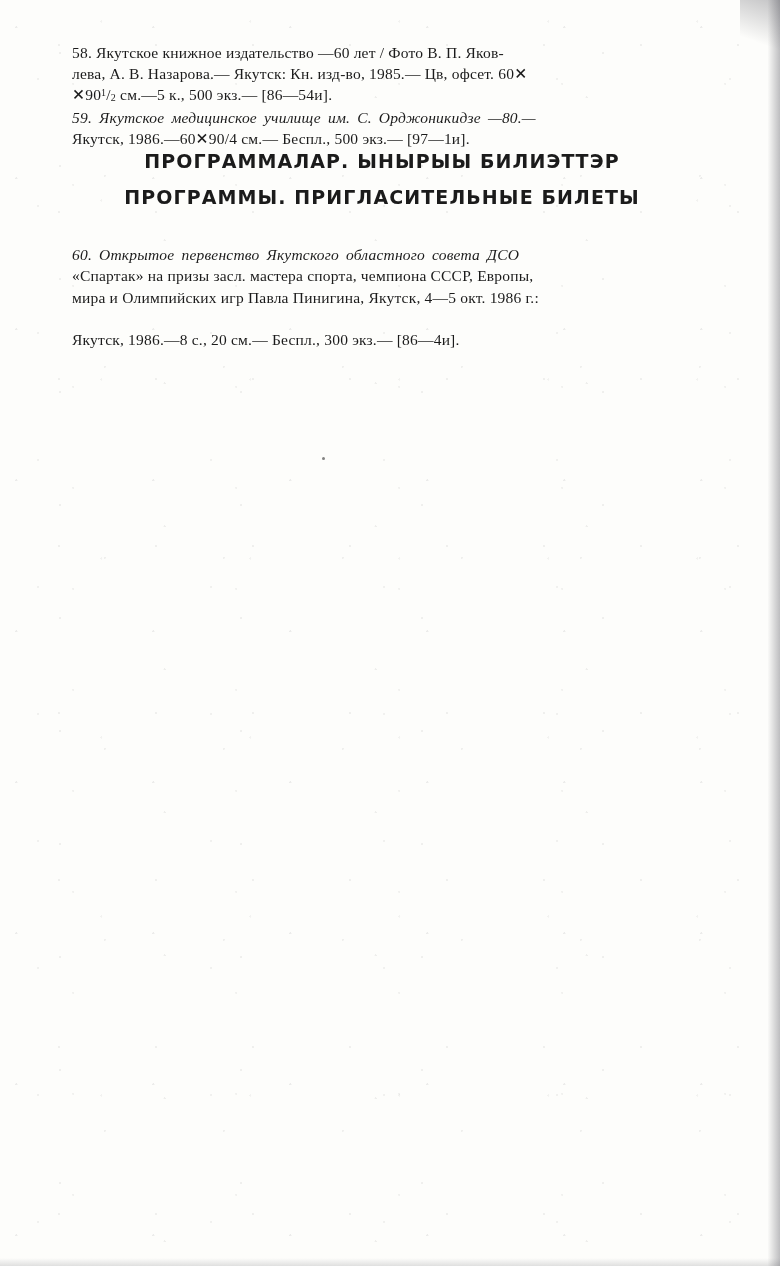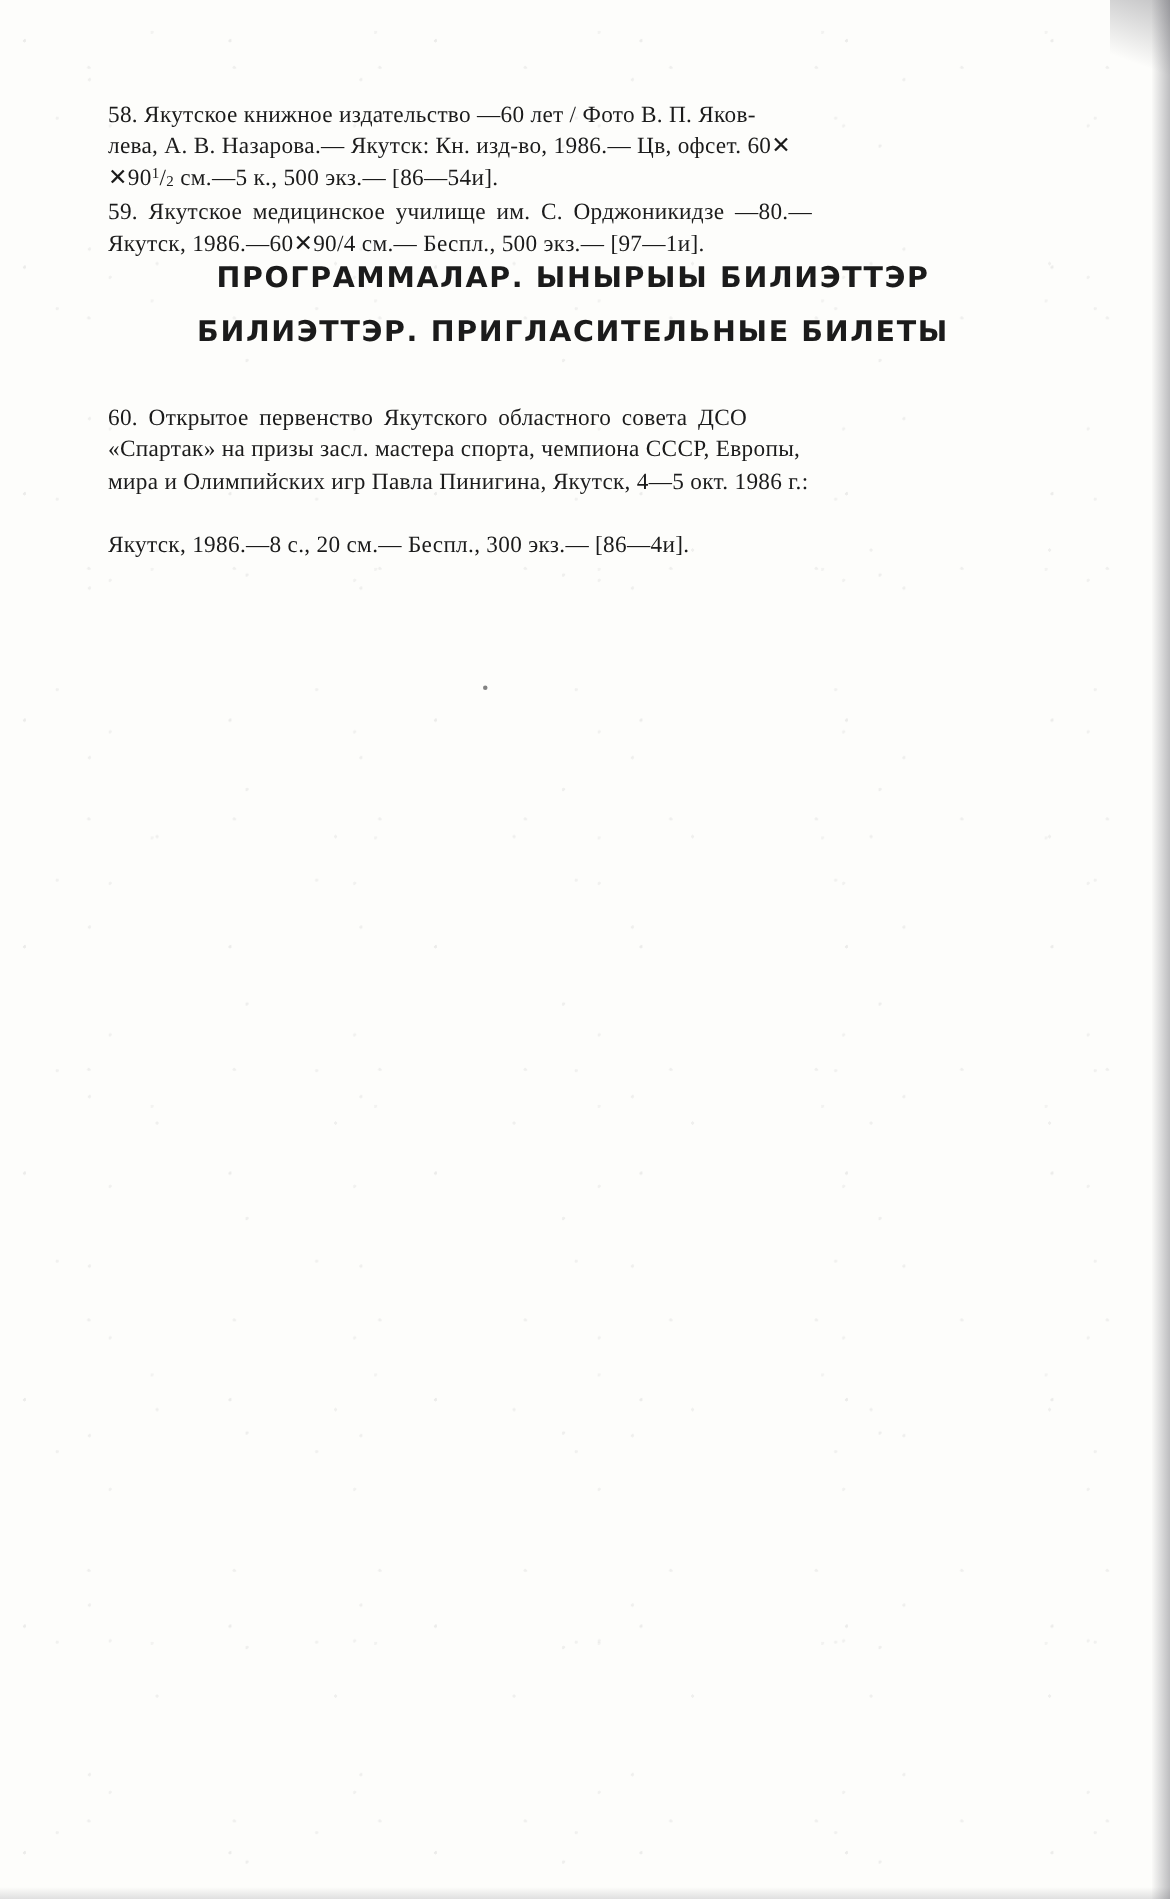--- a/index.html
+++ b/index.html
@@ -55,21 +55,21 @@
     left: 0;
     bottom: 0;
     width: 100%;
     height: 8px;
     background: linear-gradient(to bottom, rgba(90,90,95,0.00), rgba(70,70,80,0.16));
   }
 
   .content {
     position: absolute;
     left: 72px;
-    top: 66px;
+    top: 42px;
     width: 620px;
   }
 
   .entry {
     font-size: 15.5px;
     line-height: 1.37;
     text-align: justify;
     text-justify: inter-word;
     margin: 0 0 1px 0;
     letter-spacing: 0.2px;
@@ -93,20 +93,21 @@
     margin-bottom: 0;
   }
 
   .entry-group-2 {
     margin-top: 30px;
   }
 
   
   .loose {
     word-spacing: 3px;
+    font-style: italic;
   }
 
   sup.frac {
     font-size: 10px;
     vertical-align: 0.45em;
   }
   sub.frac {
     font-size: 10px;
     vertical-align: -0.1em;
   }
@@ -128,32 +129,32 @@
 <div class="page">
 
   <div class="edge-right"></div>
   <div class="edge-corner"></div>
   <div class="edge-bottom"></div>
 
   <div class="content">
 
     <div class="entry">
       <span>58. Якутское книжное издательство —60 лет / Фото В. П. Яков-</span><br>
-      <span>лева, А. В. Назарова.— Якутск: Кн. изд-во, 1986.— Цв, офсет. 60✕</span><br>
+      <span>лева, А. В. Назарова.— Якутск: Кн. изд-во, 1985.— Цв, офсет. 60✕</span><br>
       <span>✕90</span><sup class="frac">1</sup>/<sub class="frac">2</sub><span> см.—5 к., 500 экз.— [86—54и].</span>
     </div>
 
     <div class="entry">
       <span class="loose">59. Якутское медицинское училище им. С. Орджоникидзе —80.—</span><br>
       <span>Якутск, 1986.—60✕90/4 см.— Беспл., 500 экз.— [97—1и].</span>
     </div>
 
     <div class="heading-block">
       <div class="heading">ПРОГРАММАЛАР. ЫНЫРЫЫ БИЛИЭТТЭР</div>
-      <div class="heading second">БИЛИЭТТЭР. ПРИГЛАСИТЕЛЬНЫЕ БИЛЕТЫ</div>
+      <div class="heading second">ПРОГРАММЫ. ПРИГЛАСИТЕЛЬНЫЕ БИЛЕТЫ</div>
     </div>
 
     <div class="entry entry-group-2">
       <span class="loose">60. Открытое первенство Якутского   областного   совета   ДСО</span><br>
       <span>«Спартак» на призы засл. мастера спорта, чемпиона СССР, Европы,</span><br>
       <span>мира и Олимпийских игр Павла Пинигина, Якутск, 4—5 окт. 1986 г.:</span><br>
       <br>
       <span>Якутск, 1986.—8 с., 20 см.— Беспл., 300 экз.— [86—4и].</span>
     </div>
 

